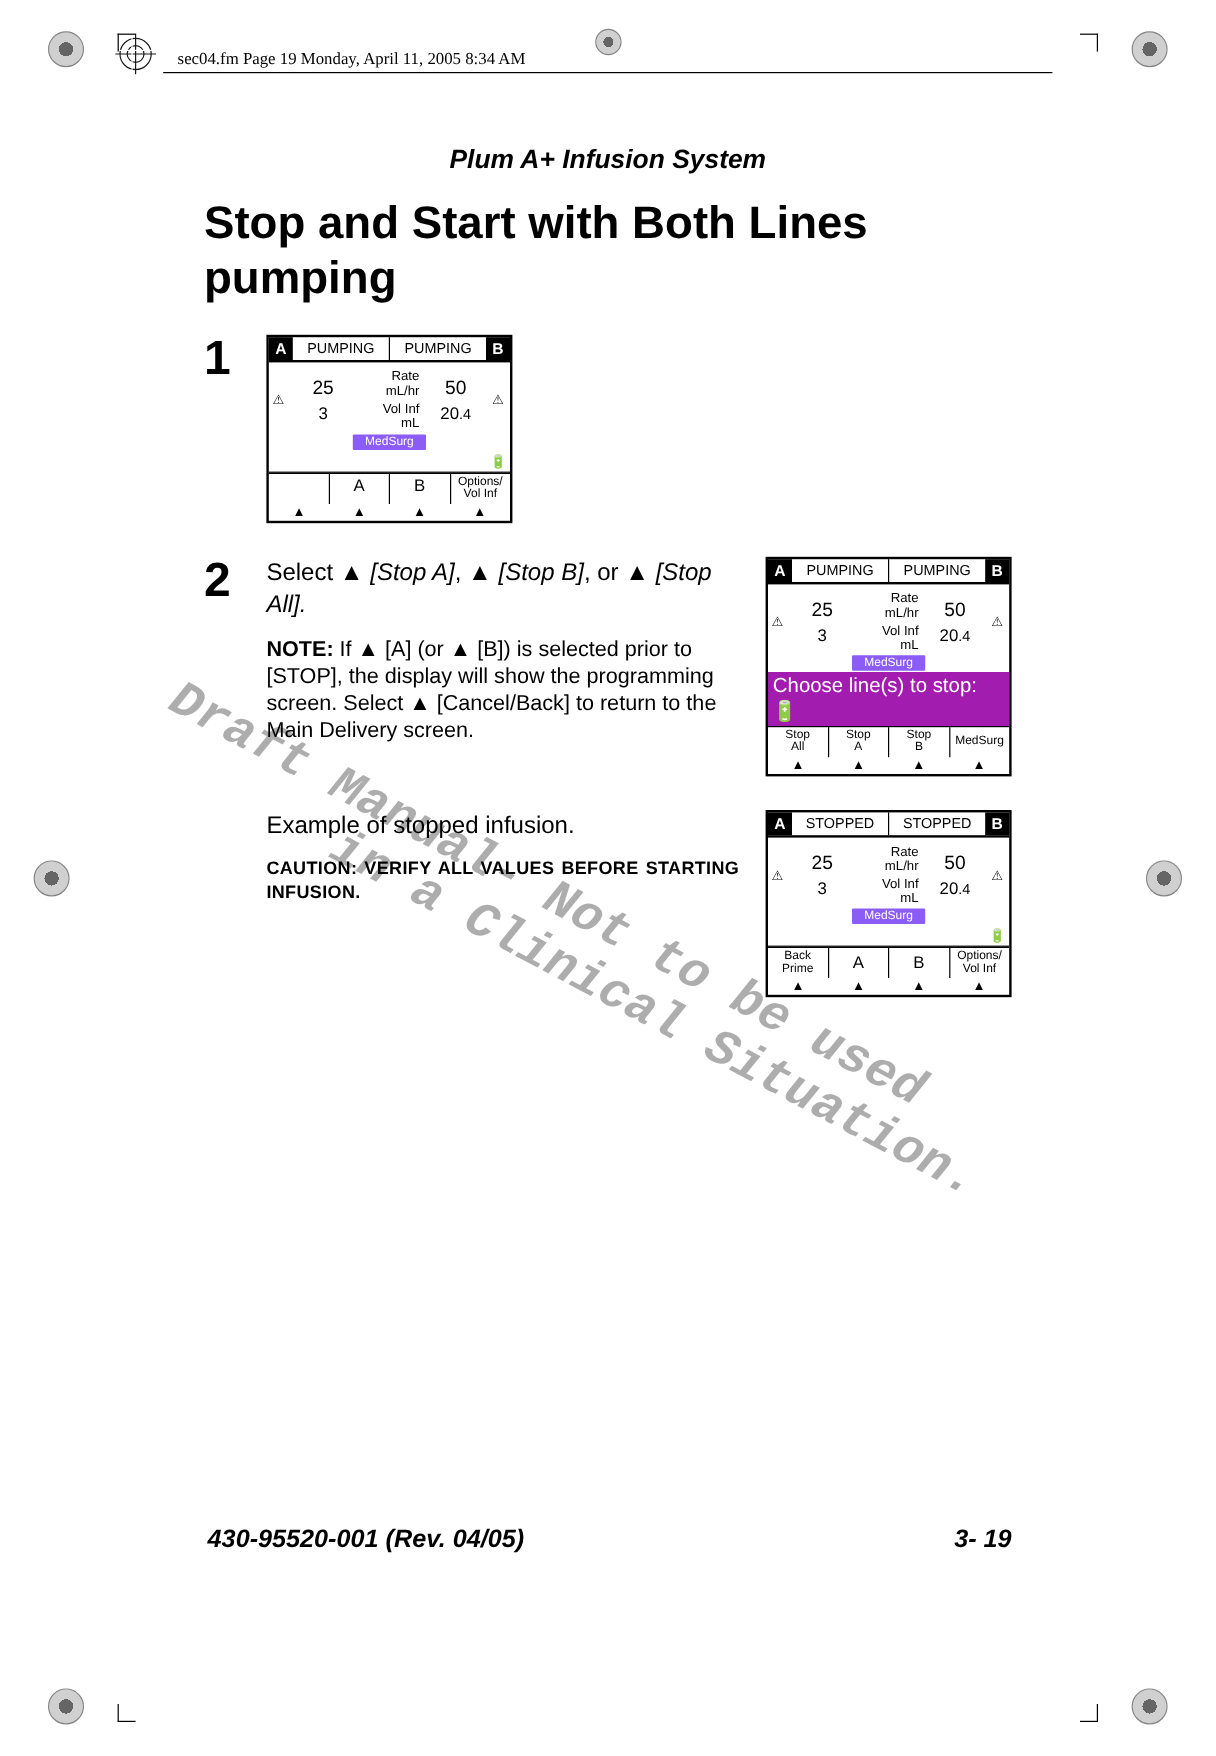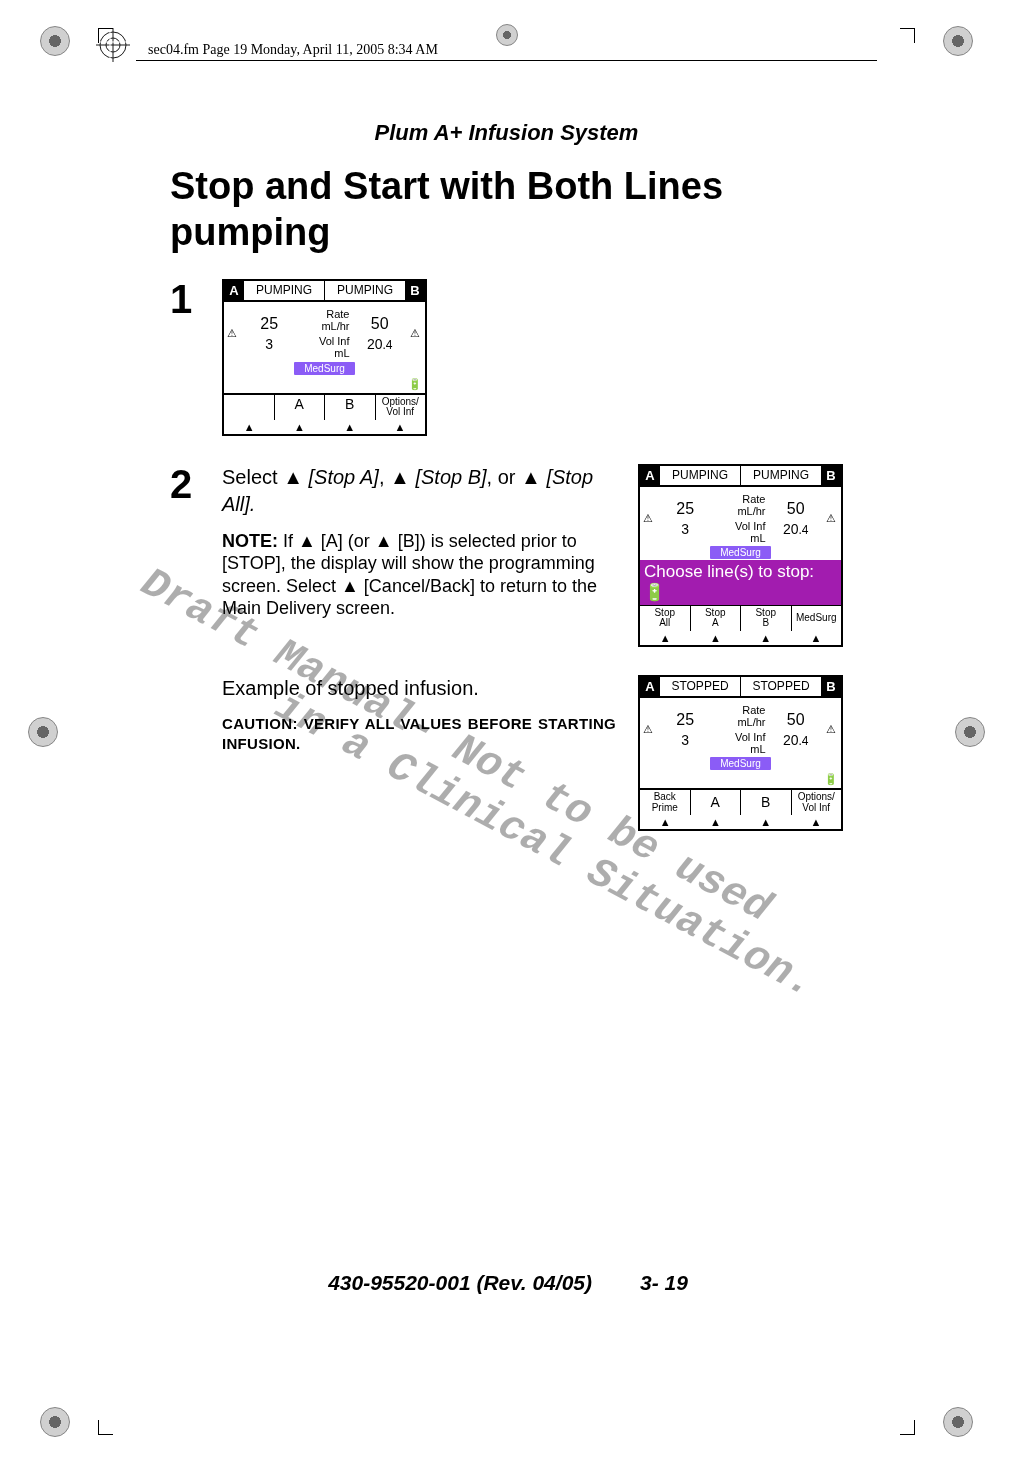--- a/index.html
+++ b/index.html
@@ -120,21 +120,21 @@
     pointer-events: none;
     line-height: 1.1;
     white-space: pre;
   }
   .footer {
     position: absolute;
     bottom: 168px;
     left: 173px;
     right: 170px;
     display: flex;
-    justify-content: center;
+    justify-content: space-between;
     font-weight: bold;
     font-style: italic;
     font-size: 21px;
     gap: 48px;
   }
   
   .device {
     width: 205px;
     border: 2px solid #000;
     box-sizing: border-box;

